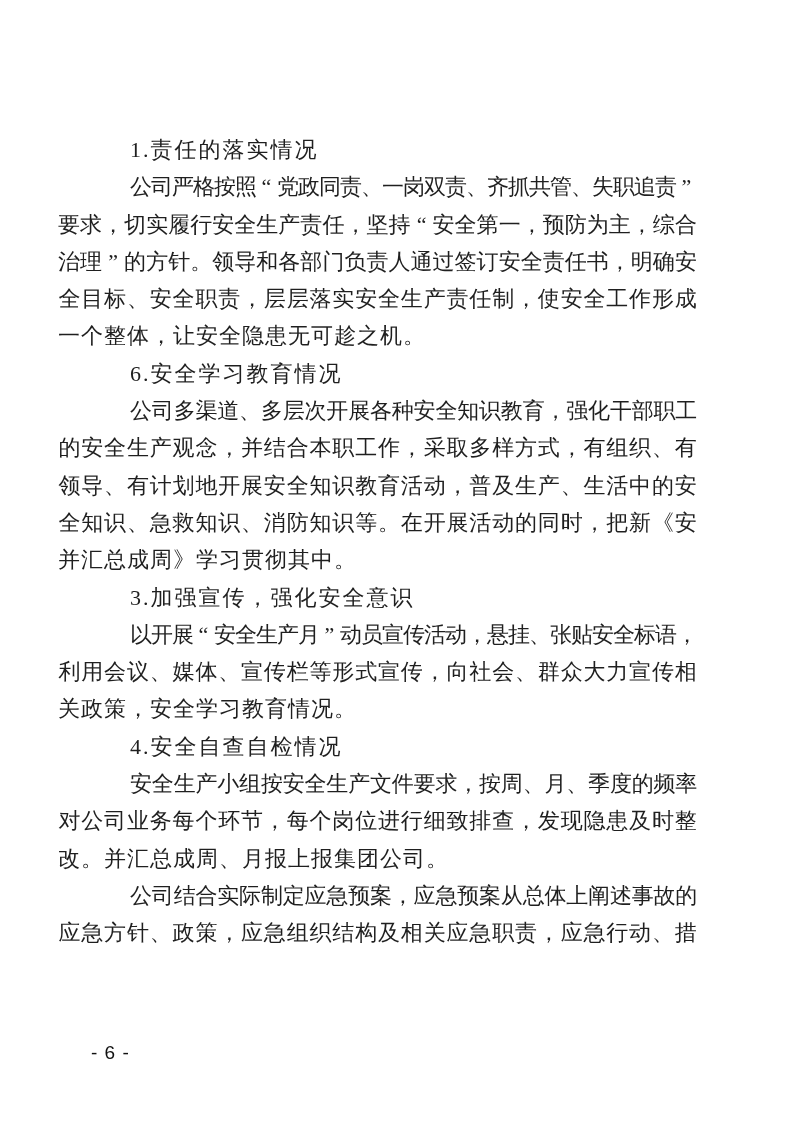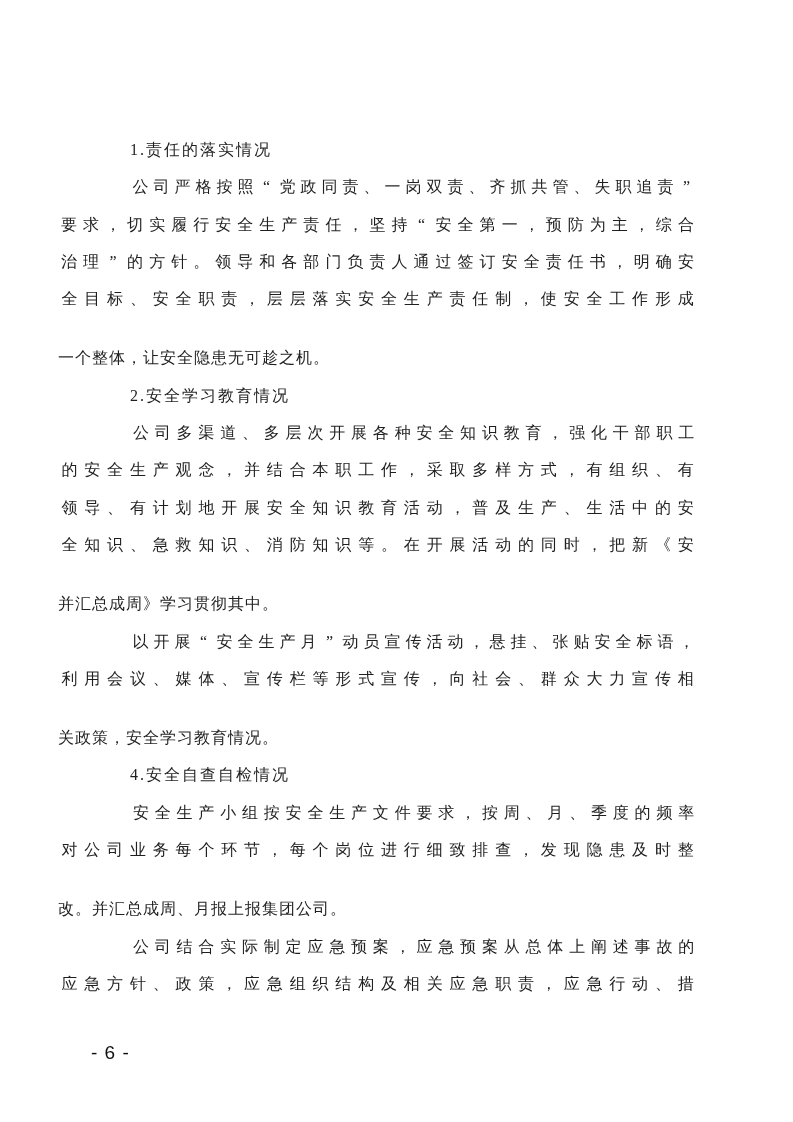--- a/index.html
+++ b/index.html
@@ -18,27 +18,27 @@
   }
   .content {
     position: absolute;
     left: 58px;
     top: 131px;
     width: 639px;
   }
   .line {
     height: 37.3px;
     line-height: 37.3px;
-    font-size: 16px;
+    font-size: 22px;
     white-space: nowrap;
   }
   
   .line.indent { margin-left: 72px; }
   .line.heading { letter-spacing: 2px; }
-  .line.last { letter-spacing: 1px; margin-top: 22px; }
+  .line.last { letter-spacing: 1px; }
   
   .line.fill { display: flex; }
   .line.fill span {
     flex: 1 1 0;
     text-align: center;
     min-width: 0;
   }
   .footer {
     position: absolute;
     left: 91px;
@@ -172,21 +172,21 @@
         <span>，</span>
         <span>使</span>
         <span>安</span>
         <span>全</span>
         <span>工</span>
         <span>作</span>
         <span>形</span>
         <span>成</span>
       </div>
       <div class="line last">一个整体，让安全隐患无可趁之机。</div>
-      <div class="line indent heading">2.安全学习教育情况</div>
+      <div class="line indent heading">6.安全学习教育情况</div>
       <div class="line fill indent">
         <span>公</span>
         <span>司</span>
         <span>多</span>
         <span>渠</span>
         <span>道</span>
         <span>、</span>
         <span>多</span>
         <span>层</span>
         <span>次</span>
@@ -292,20 +292,21 @@
         <span>的</span>
         <span>同</span>
         <span>时</span>
         <span>，</span>
         <span>把</span>
         <span>新</span>
         <span>《</span>
         <span>安</span>
       </div>
       <div class="line last">并汇总成周》学习贯彻其中。</div>
+      <div class="line indent heading">3.加强宣传，强化安全意识</div>
       <div class="line fill indent">
         <span>以</span>
         <span>开</span>
         <span>展</span>
         <span>“</span>
         <span>安</span>
         <span>全</span>
         <span>生</span>
         <span>产</span>
         <span>月</span>

